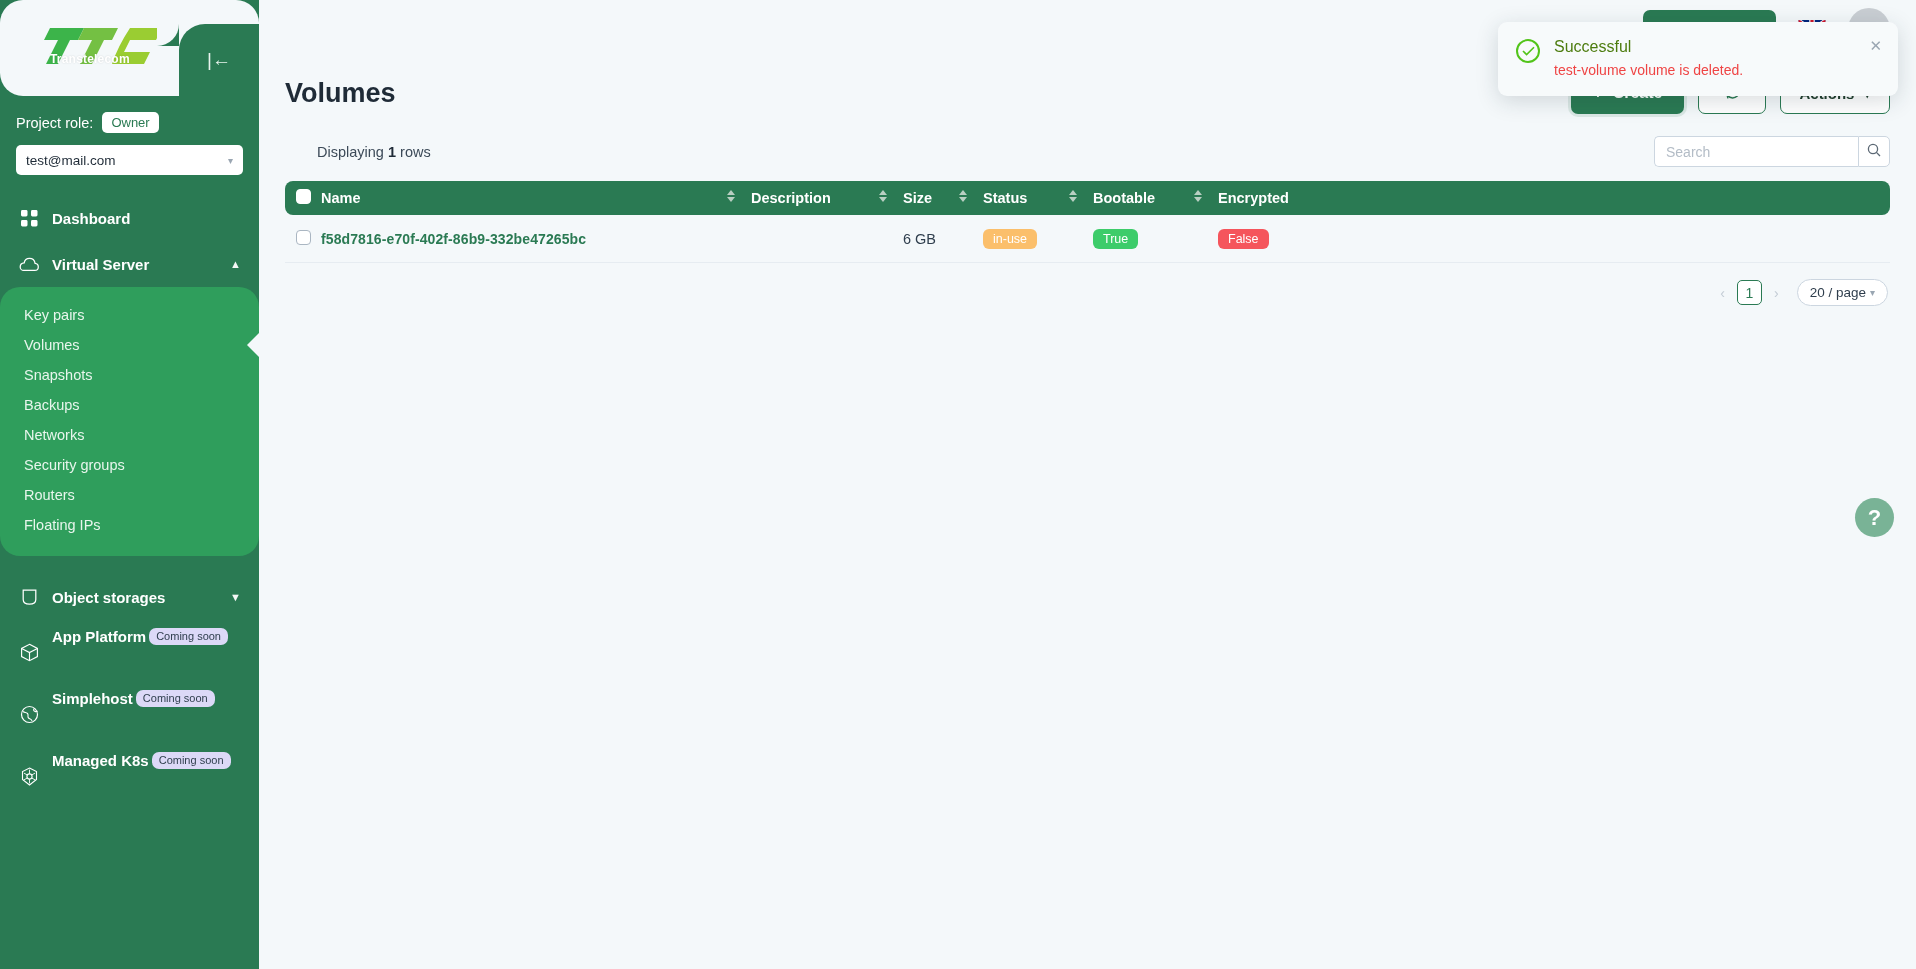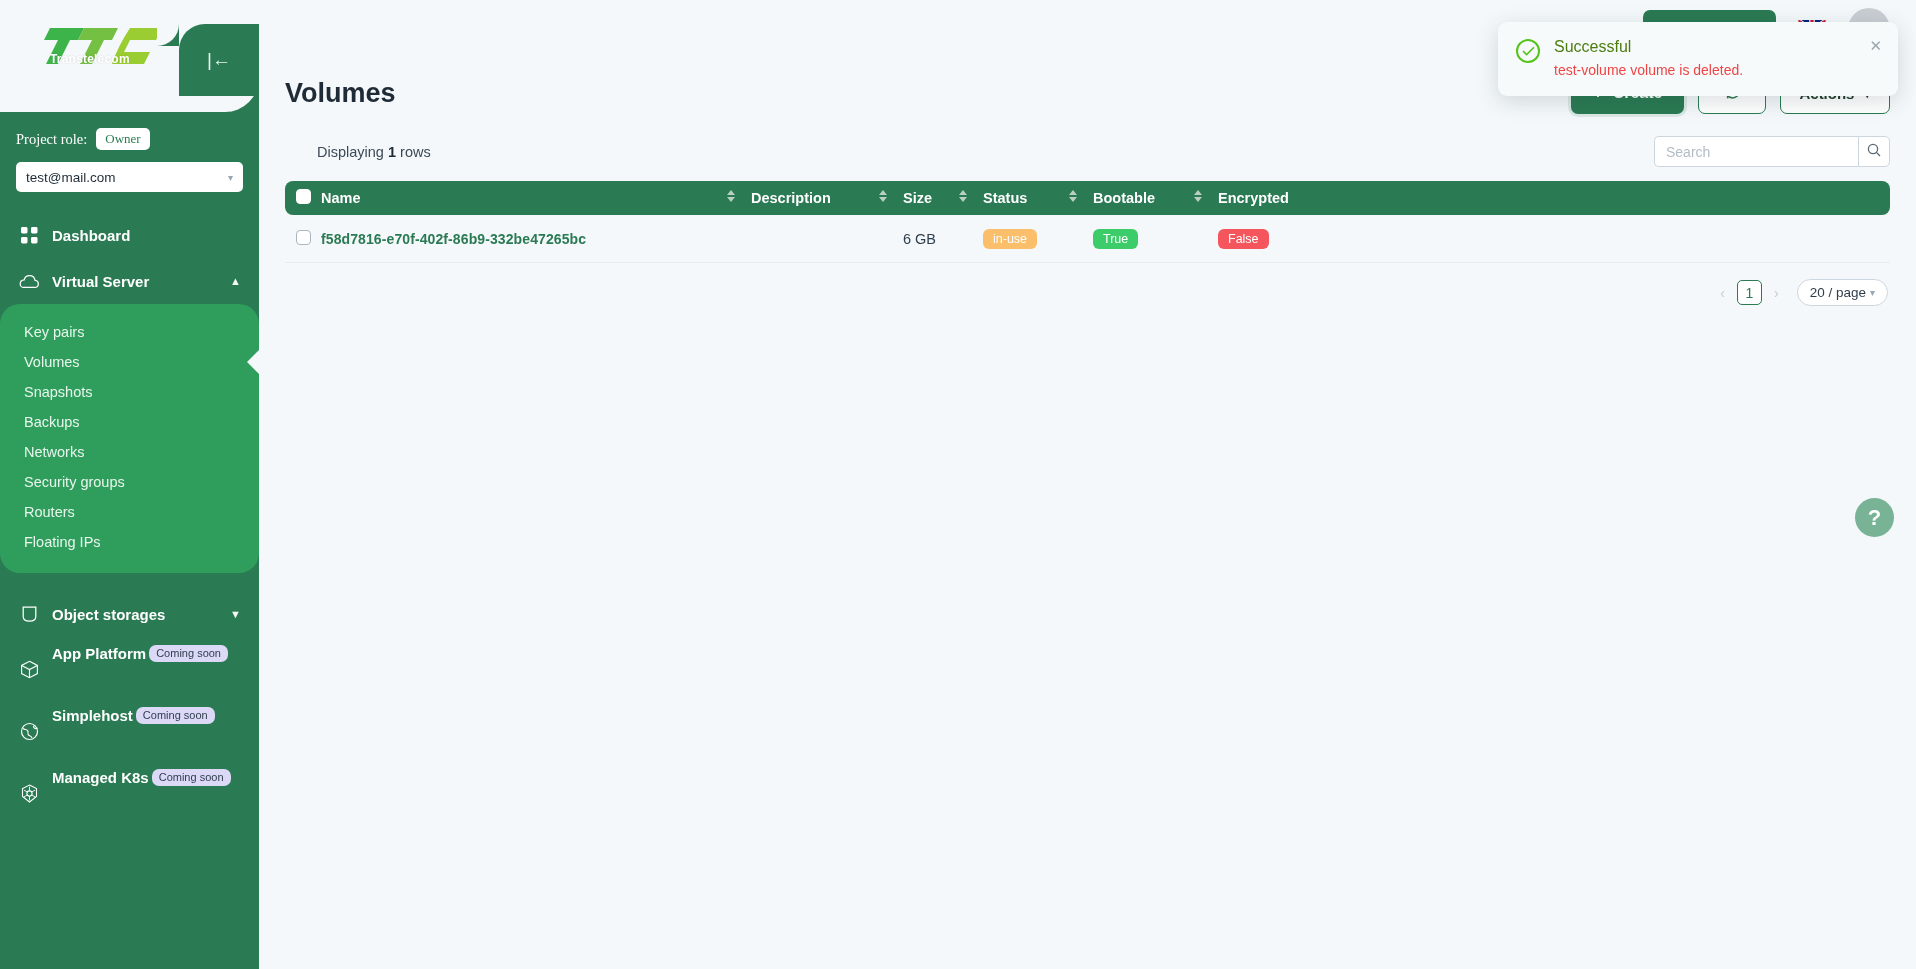--- a/index.html
+++ b/index.html
@@ -19,23 +19,24 @@
     position: relative;
     width: 259px;
     height: 969px;
     background: #2a7a53;
     flex: 0 0 259px;
     z-index: 5;
   }
 
   .logo-area {
     position: relative;
-    height: 112px;
+    height: 96px;
     background: #f4f8fa;
     border-bottom-right-radius: 34px;
+    border-radius: 23px;
   }
   .logo-wrap {
     position: absolute;
     left: 44px; top: 14px;
     width: 120px; height: 62px;
   }
   .logo-sub {
     position: absolute;
     left: 50px; top: 52px;
     font-size: 12px;
@@ -78,21 +79,20 @@
     position: absolute; inset: 0;
     background: #f4f8fa;
     border-bottom-right-radius: 22px;
   }
 
   .role-row {
     display: flex; align-items: center; gap: 9px;
     padding: 16px 0 0 16px;
     color: #ffffff;
     font-size: 14.5px;
-    font-family: Liberation Serif, serif;
   }
   .role-badge {
     background: #ffffff;
     color: #2a7a53;
     border-radius: 5px;
     padding: 3px 9px;
     font-size: 13px;
     font-weight: 500;
   }
 

